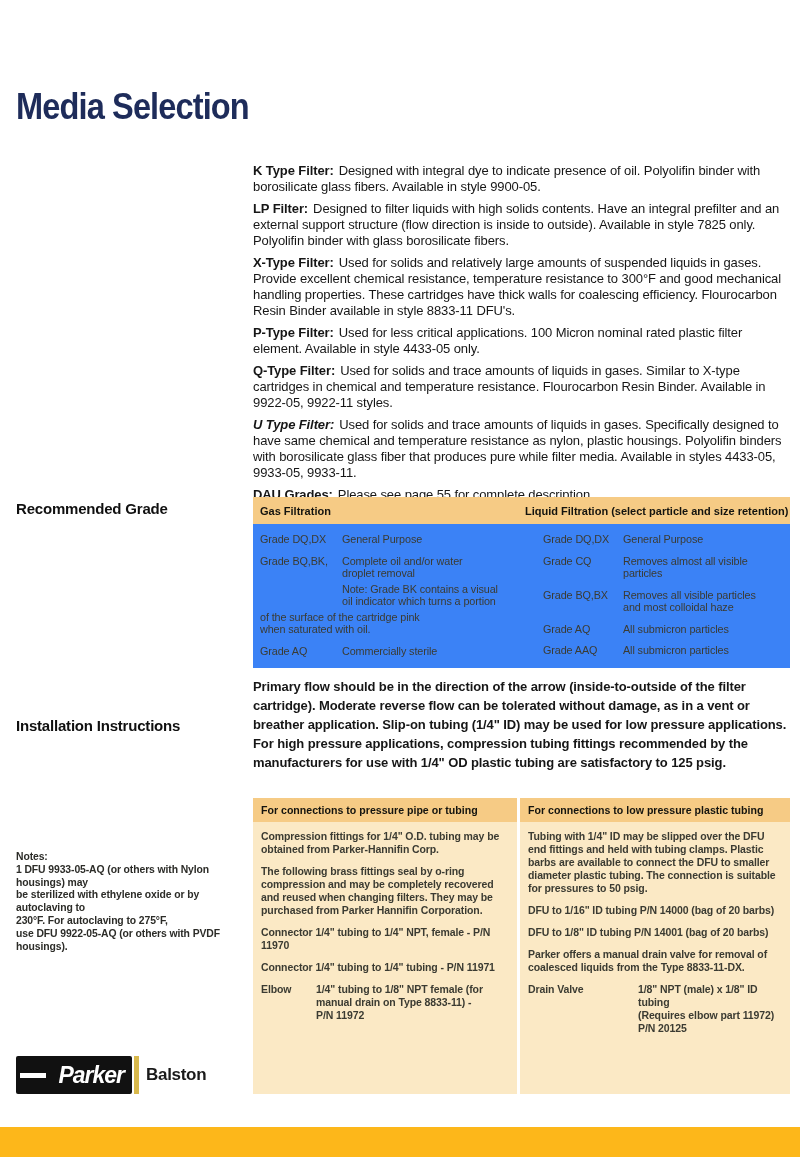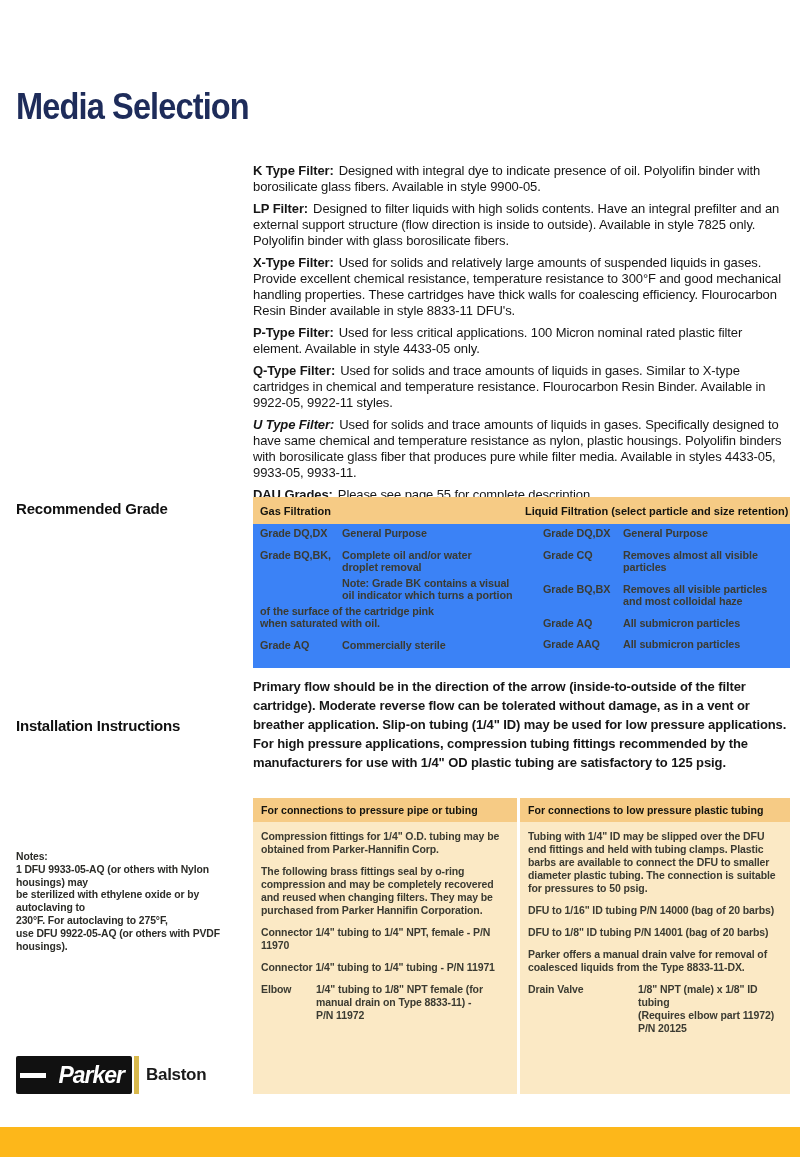--- a/index.html
+++ b/index.html
@@ -30,21 +30,21 @@
   .grade-table {
     position:absolute; left:0; top:497px; width:537px; height:171px;
     background:#3b82f6;
   }
   .grade-head {
     position:absolute; left:0; top:0; width:537px; height:27px;
     background:#F6CB85; display:flex; align-items:center;
   }
   .grade-head .gh-left  { position:absolute; left:7px;  font-size:11px; font-weight:bold; color:#14140f; }
   .grade-head .gh-right { position:absolute; left:272px; font-size:11px; font-weight:bold; color:#14140f; }
-  .grade-body { position:absolute; top:21px; left:0; width:444px; height:144px; font-size:10.8px; font-weight:bold; color:#3b3b32; line-height:12.5px; letter-spacing:-0.1px; }
+  .grade-body { position:absolute; top:27px; left:0; width:444px; height:144px; font-size:10.8px; font-weight:normal; color:#3b3b32; line-height:12.5px; letter-spacing:-0.1px; }
   .gas-col    { position:absolute; left:7px;  top:0; width:258px; }
   .liquid-col { position:absolute; left:290px; top:0; width:240px; }
   .g-row { display:grid; grid-template-columns:82px 1fr; margin-top:9px; }
   .g-row.tight { margin-top:3px; }
   .g-full { margin-top:3px; }
   .l-row { display:grid; grid-template-columns:80px 1fr; margin-top:9px; }
 
   .install-text {
     position:absolute; left:0; top:677px; width:534px;
     font-size:13px; line-height:19px; letter-spacing:-0.1px; color:#161616;font-weight:bold;

